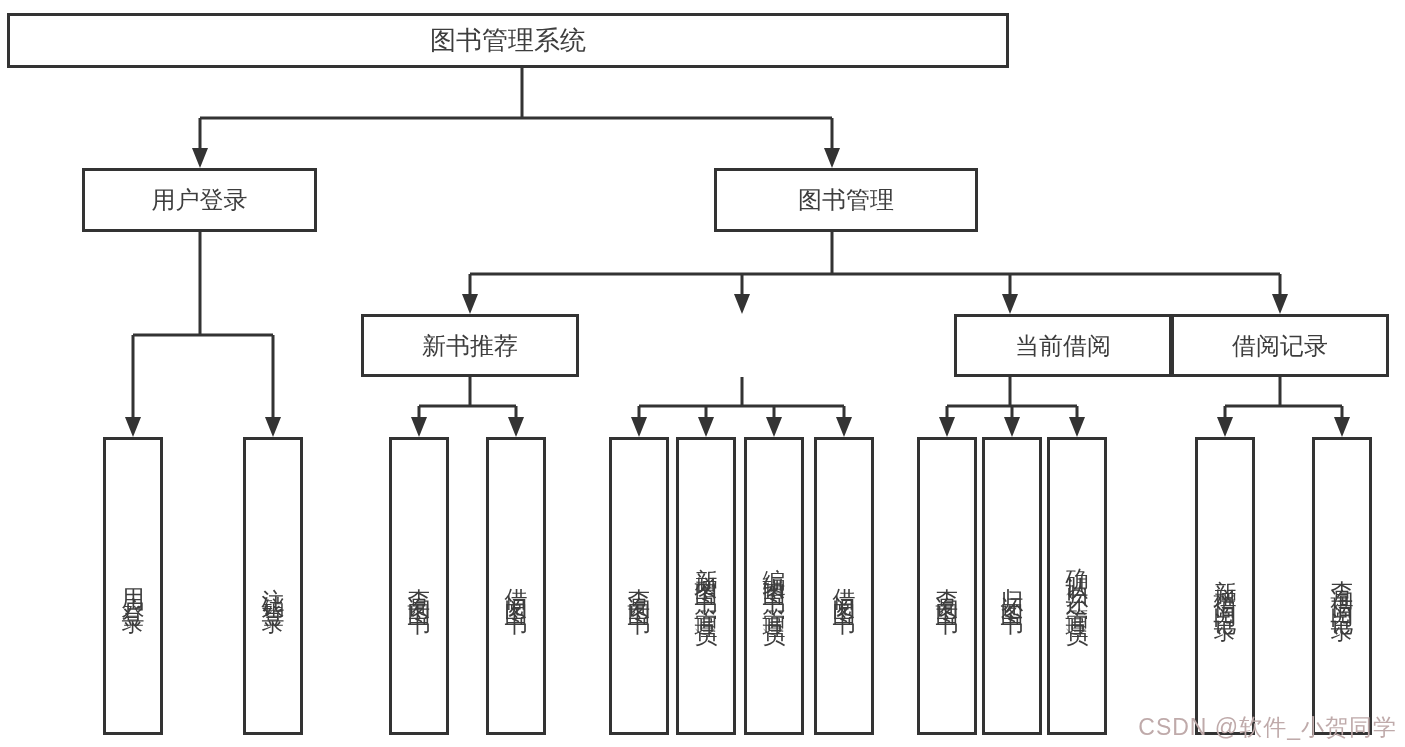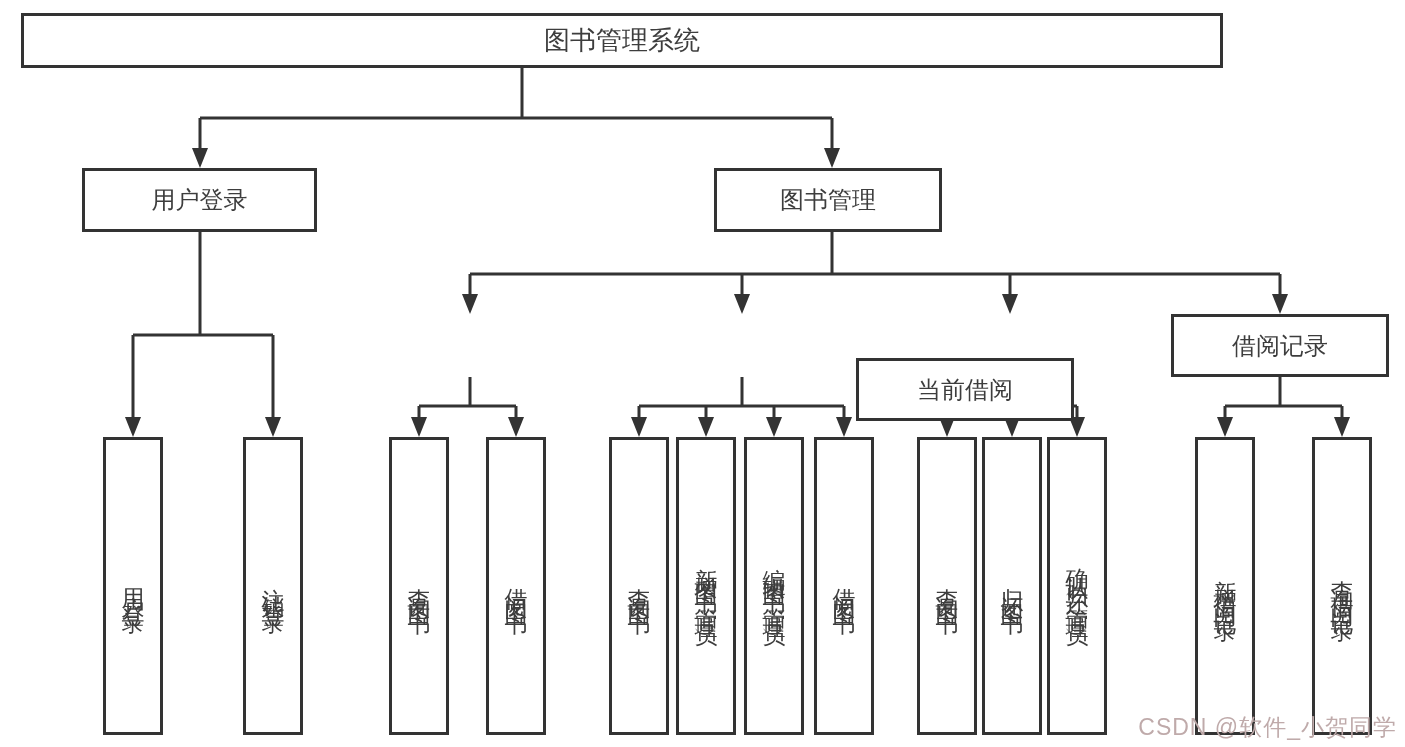--- a/index.html
+++ b/index.html
@@ -16,28 +16,28 @@
   .node {
     position: absolute;
     background: #ffffff;
     border: 3px solid #333333;
     color: #3d3d3d;
     display: flex;
     align-items: center;
     justify-content: center;
     text-align: center;
   }
-  .node.root  { left: 21px;  top: 13px;  width: 1202px; height: 55px; font-size: 26px; }
+  .node.root  { left: 7px;  top: 13px;  width: 1002px; height: 55px; font-size: 26px; }
   .node.lvl2  { top: 168px; height: 64px; font-size: 24px; }
   .n-user     { left: 82px;  width: 235px; }
-  .n-mgmt     { left: 714px; width: 228px; }
+  .n-mgmt     { left: 714px; width: 264px; }
   .node.mid   { top: 314px; height: 63px; width: 218px; font-size: 24px; }
   .m-rec      { left: 361px; }
   .m-borrow   { left: 633px; }
-  .m-current  { left: 856px; margin-top: 44px; }
+  .m-current  { left: 954px; }
   .m-records  { left: 1171px; }
 
   .node.leaf  { top: 437px; width: 60px; height: 298px; font-size: 23px; }
   .leaf .vtext {
     writing-mode: vertical-rl;
     letter-spacing: 8px;
     line-height: 1;
     white-space: nowrap;
   }
   .lf-login   { left: 103px; }
@@ -99,20 +99,21 @@
       <path d="M1217 417 L1233 417 L1225 437 Z"></path>
       <path d="M1334 417 L1350 417 L1342 437 Z"></path>
     </g>
   </svg>
 
   <div class="node root">图书管理系统</div>
 
   <div class="node lvl2 n-user">用户登录</div>
   <div class="node lvl2 n-mgmt">图书管理</div>
 
+  <div class="node mid m-rec">新书推荐</div>
   <div class="node mid m-current">当前借阅</div>
   <div class="node mid m-records">借阅记录</div>
 
   <div class="node leaf lf-login">
     <span class="vtext">用户登录</span>
   </div>
   <div class="node leaf lf-logout">
     <span class="vtext">注销登录</span>
   </div>
 

